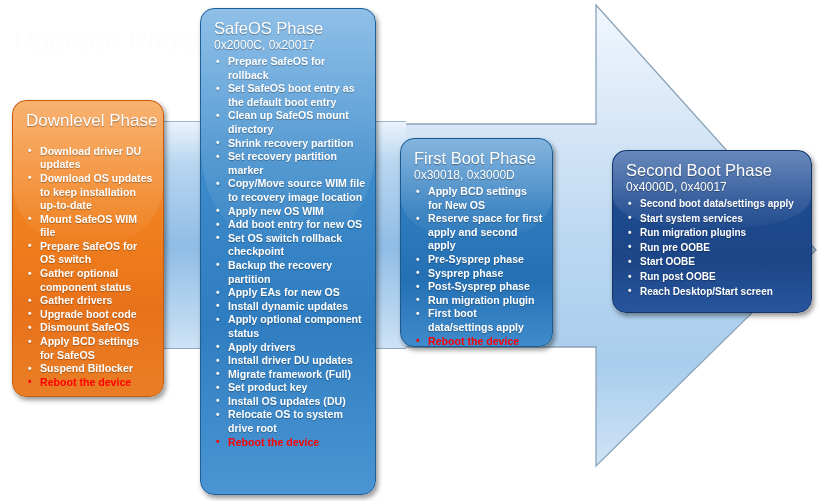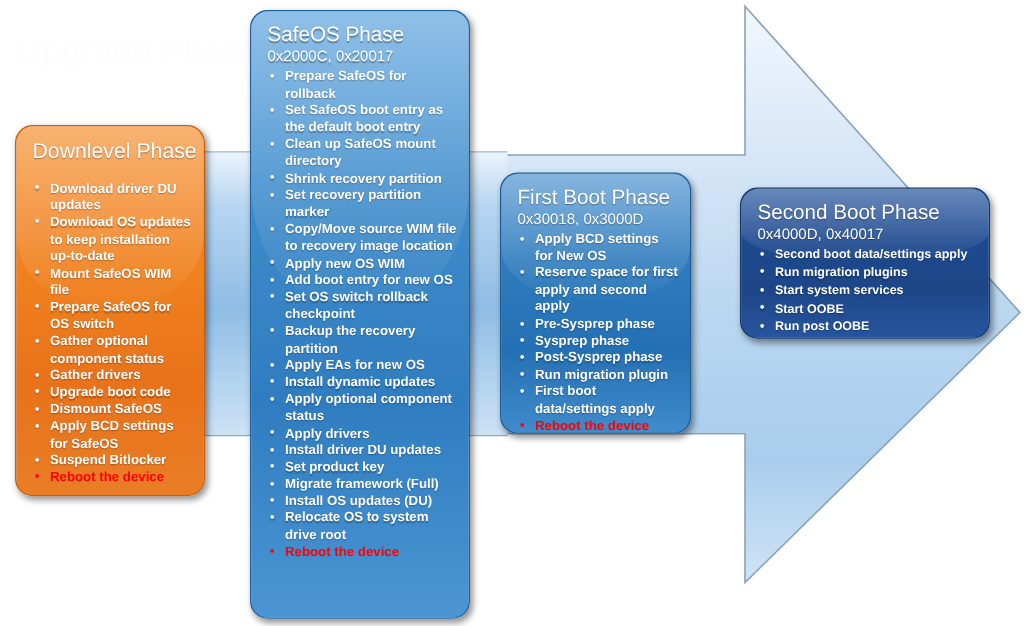--- a/index.html
+++ b/index.html
@@ -124,21 +124,21 @@
 
   
   #phase-firstboot {
     left: 400px; top: 138px; width: 153px; height: 209px;
     background: linear-gradient(to bottom, #4f94d0 0%, #2f7cbe 32%, #2470b4 68%, #3f8bcb 100%);
     border: 1.6px solid #1b5a90;
   }
 
   
   #phase-secondboot {
-    left: 592px; top: 150px; width: 200px; height: 121px;
+    left: 612px; top: 150px; width: 200px; height: 163px;
     background: linear-gradient(to bottom, #27559e 0%, #1d4a90 30%, #1c4687 68%, #27559e 100%);
     border: 1.6px solid #143566;
   }
   #phase-secondboot li { font-size: 10px; line-height: 14.6px; }
 
   
   .connector {
     position: absolute;
     background: linear-gradient(to bottom, #eaf3fc 0%, #b9d6f0 18%, #8fbde6 55%, #cde2f5 100%);
     border-top: 1px solid #9ab7cf;
@@ -212,22 +212,22 @@
         <li>Copy/Move source WIM file to recovery image location</li>
         <li>Apply new OS WIM</li>
         <li>Add boot entry for new OS</li>
         <li>Set OS switch rollback checkpoint</li>
         <li>Backup the recovery partition</li>
         <li>Apply EAs for new OS</li>
         <li>Install dynamic updates</li>
         <li>Apply optional component status</li>
         <li>Apply drivers</li>
         <li>Install driver DU updates</li>
+        <li>Migrate framework (Full)</li>
         <li>Set product key</li>
-        <li>Migrate framework (Full)</li>
         <li>Install OS updates (DU)</li>
         <li>Relocate OS to system drive root</li>
         <li class="reboot">Reboot the device</li>
       </ul>
     </div>
   </div>
 
   <div class="phase" id="phase-firstboot">
     <div class="gloss"></div>
     <div class="inner">
@@ -246,22 +246,23 @@
     </div>
   </div>
 
   <div class="phase" id="phase-secondboot">
     <div class="gloss"></div>
     <div class="inner">
       <div class="title">Second Boot Phase</div>
       <div class="code">0x4000D, 0x40017</div>
       <ul>
         <li>Second boot data/settings apply</li>
+        <li>Start system services</li>
         <li>Run migration plugins</li>
-        <li>Start system services</li>
+        <li>Run pre OOBE</li>
         <li>Start OOBE</li>
         <li>Run post OOBE</li>
         <li>Reach Desktop/Start screen</li>
       </ul>
     </div>
   </div>
 
 </div>
 
 </body></html>

